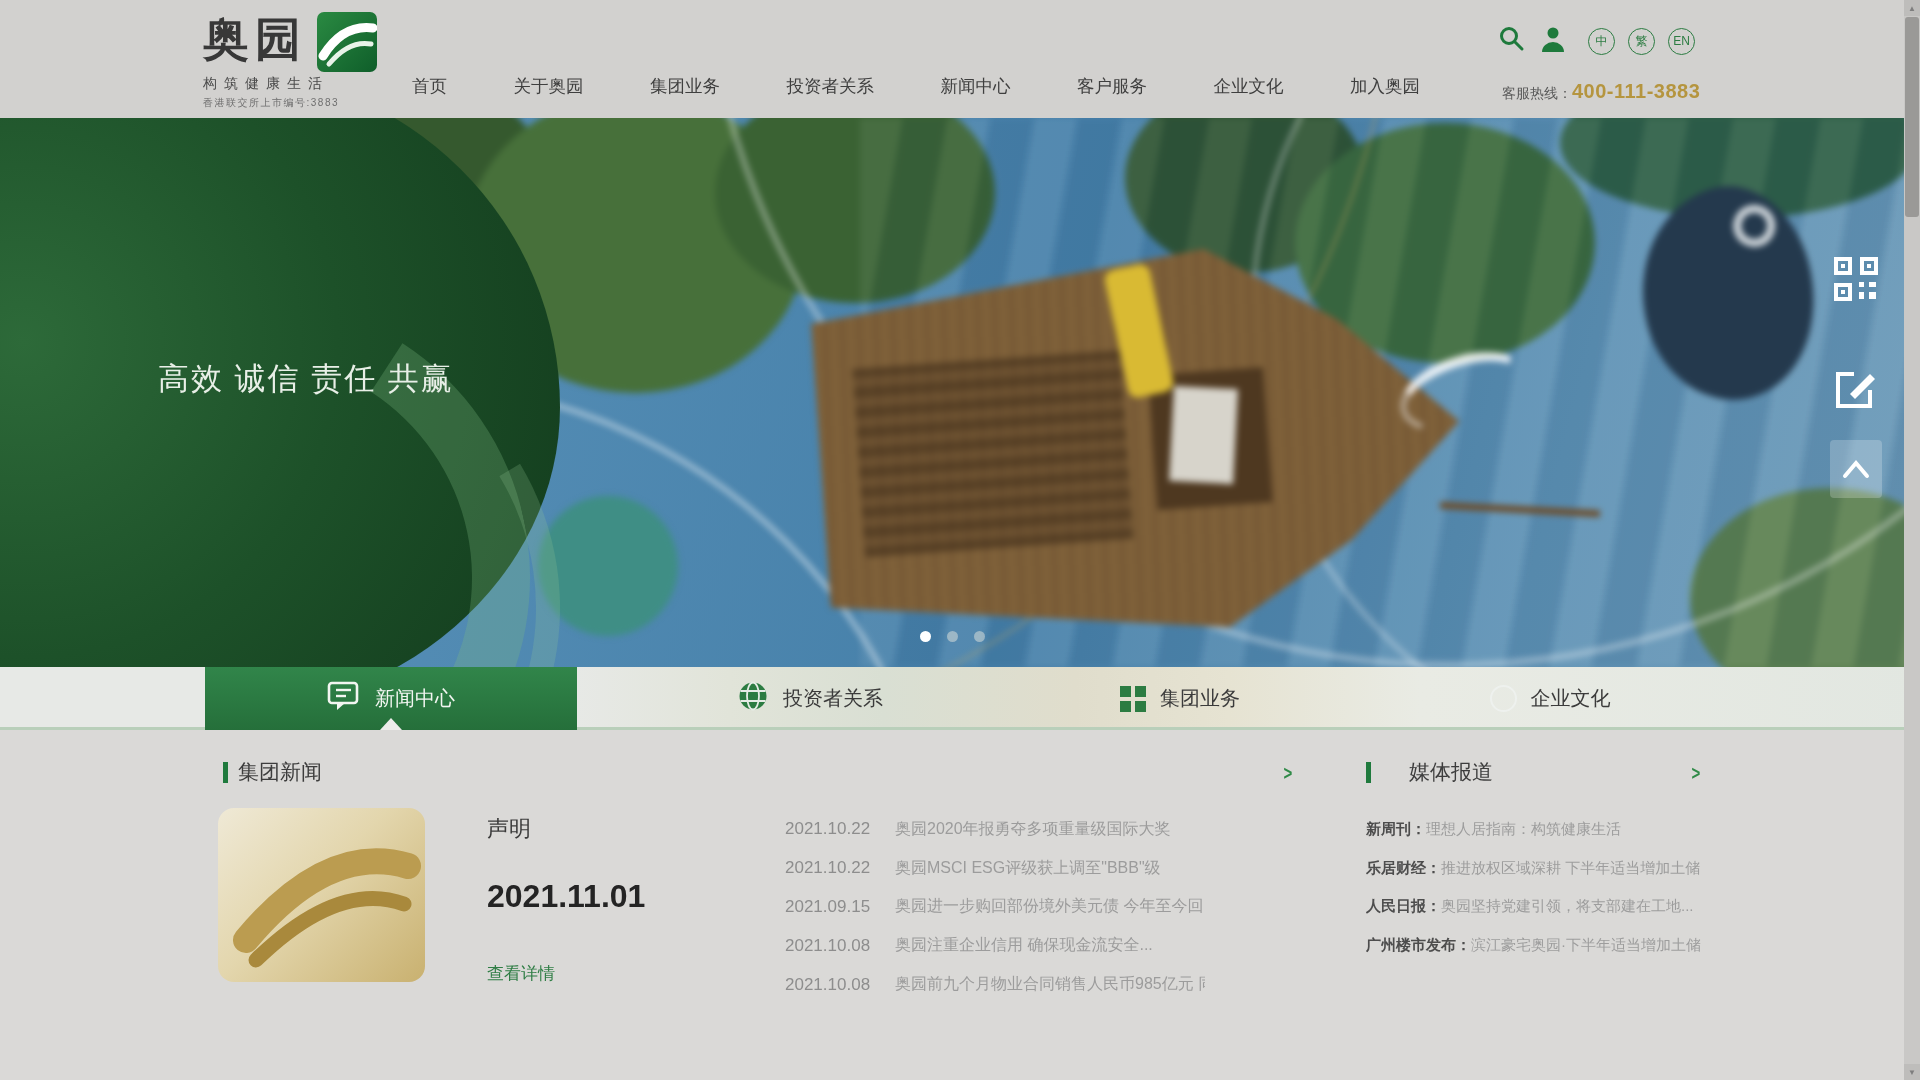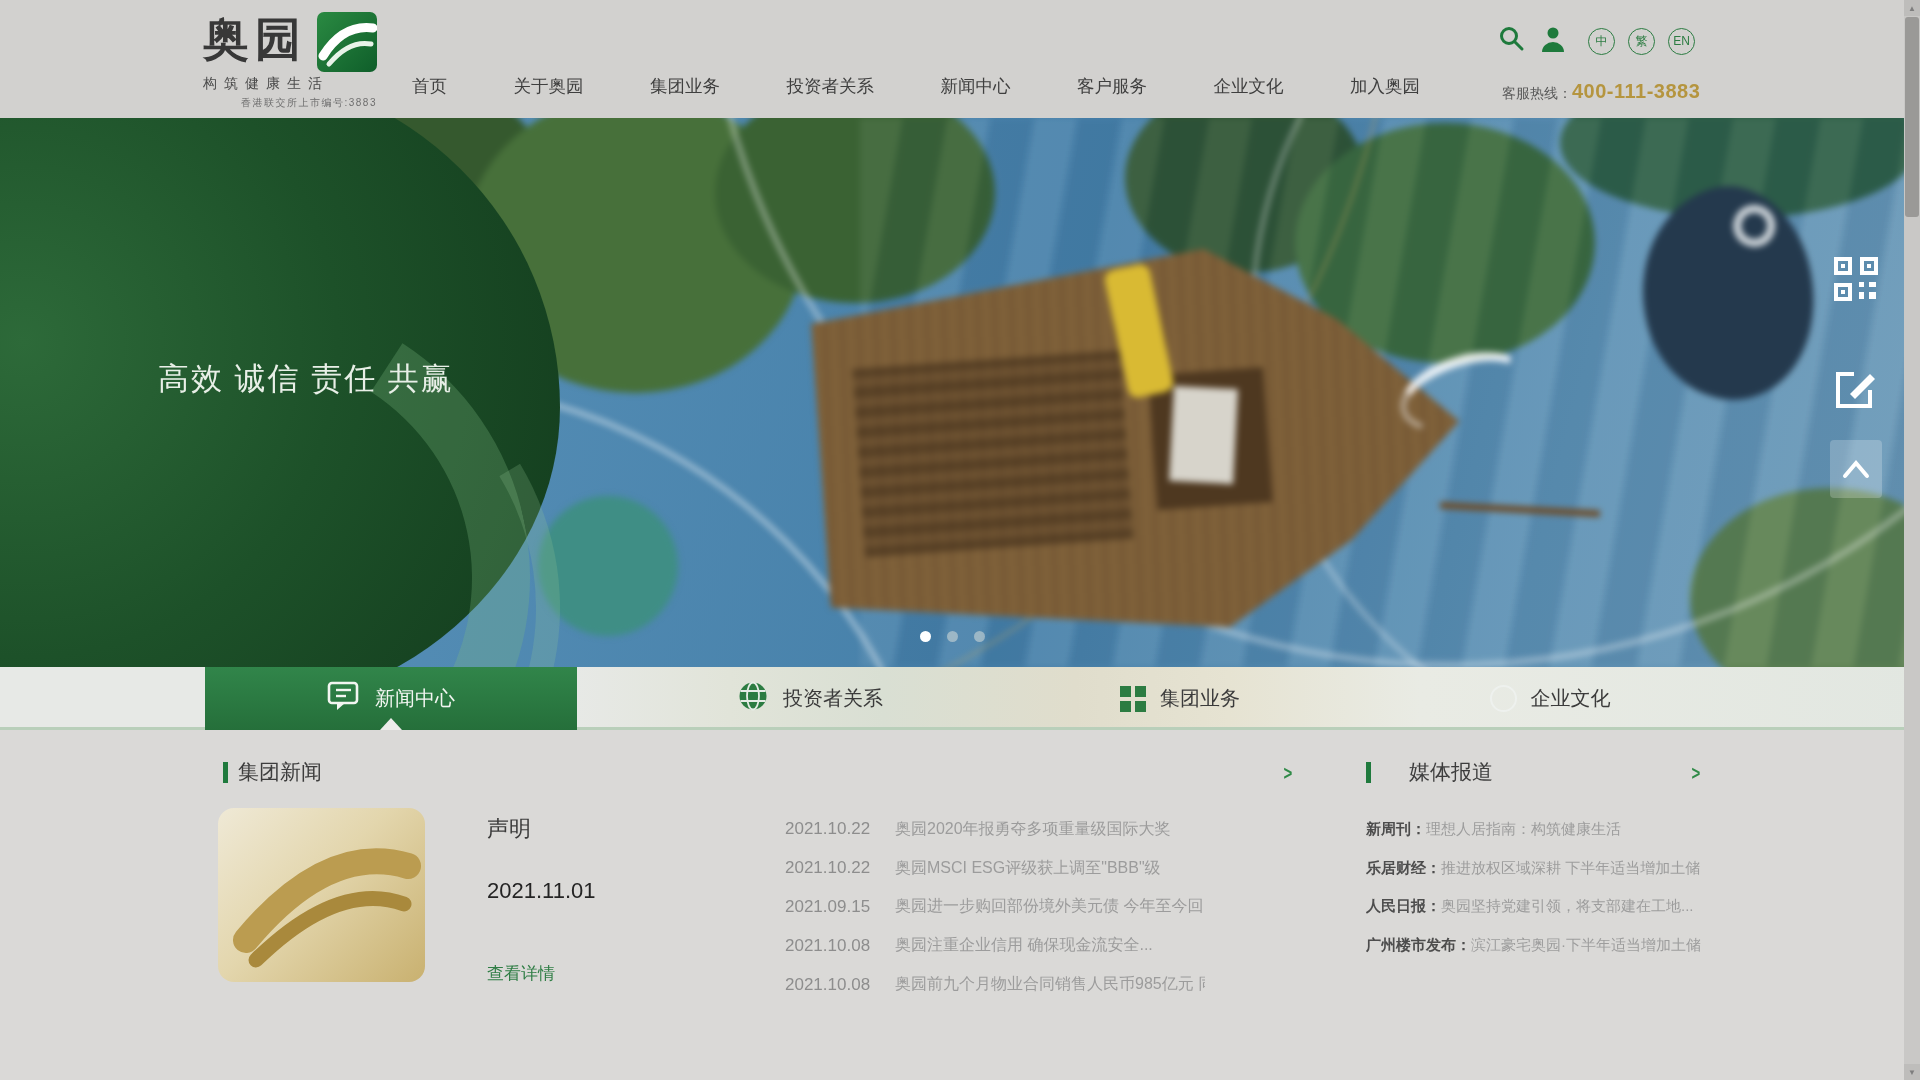--- a/index.html
+++ b/index.html
@@ -7,21 +7,21 @@
   body { font-family:"Liberation Sans","DejaVu Sans",sans-serif; background:#d9d8d6; position:relative; }
 
   
   .header { position:absolute; left:0; top:0; width:1920px; height:118px; background:#d2d1cf; z-index:30; }
   .logo { position:absolute; left:203px; top:8px; }
   .logo-row { display:flex; align-items:flex-start; }
   .logo-cn { font-size:46px; font-weight:bold; color:#383838; letter-spacing:6px; line-height:62px; }
   .logo-sq { width:60px; height:60px; margin-left:10px; margin-top:4px; border-radius:7px;
              background:linear-gradient(135deg,#2a8a42,#0f5e2a); position:relative; overflow:hidden; }
   .logo-tagline { font-size:14px; color:#4b4b4b; letter-spacing:7px; margin-top:3px; }
-  .logo-listing { font-size:10px; color:#6e6e6e; letter-spacing:1.5px; margin-top:3px;text-align:right; }
+  .logo-listing { font-size:10px; color:#6e6e6e; letter-spacing:1.5px; margin-top:3px; }
 
   .nav { position:absolute; left:412px; top:74px; width:1008px; display:flex; justify-content:space-between; }
   .nav-item { font-size:17.5px; color:#3f3f3f; cursor:pointer; white-space:nowrap; }
 
   .hdr-icons { position:absolute; left:1498px; top:25px; display:flex; align-items:center; gap:13px; }
   .lang-circle { width:27px; height:27px; border:1.5px solid #2c7c42; border-radius:50%;
                  color:#2c7c42; font-size:12px; display:flex; align-items:center; justify-content:center; }
   .hotline { position:absolute; left:1502px; top:80px; display:flex; align-items:baseline; }
   .hotline-label { font-size:14px; color:#5a5a5a; }
   .hotline-number { font-size:20px; font-weight:bold; color:#b5953f; letter-spacing:.5px; }
@@ -94,21 +94,21 @@
   
   .content { position:absolute; left:0; top:730px; width:1920px; height:350px; background:#dad9d7; z-index:15; }
   .sec-head { position:absolute; display:flex; align-items:center; }
   .sec-bar { width:5px; height:21px; background:#1f7a3d; margin-right:10px; }
   .sec-title { font-size:21px; color:#3d3d3d; }
   .sec-arrow { position:absolute; font-size:20px; font-weight:bold; color:#2f8a47; cursor:pointer; transform:scaleX(.75); }
 
   .feat-card { position:absolute; left:218px; top:78px; width:207px; height:174px; border-radius:16px; overflow:hidden;
                background:linear-gradient(135deg,#efe9d6 0%,#e3d6ad 45%,#c9b170 100%); }
   .feat-title { position:absolute; left:487px; top:84px; font-size:22px; color:#3a3a3a; }
-  .feat-date { position:absolute; left:487px; top:148px; font-size:22px; font-weight:normal; color:#242424; }
+  .feat-date { position:absolute; left:487px; top:148px; font-size:32px; font-weight:bold; color:#242424; }
   .feat-link { position:absolute; left:487px; top:232px; font-size:17px; color:#2e7d44; cursor:pointer; }
 
   .news-list { position:absolute; left:785px; top:80px; width:420px; }
   .news-row { display:flex; align-items:center; height:38.8px; cursor:pointer; }
   .news-date { width:110px; font-size:17px; color:#8d8d8d; flex:none; }
   .news-title { font-size:16px; color:#9c9c9c; white-space:nowrap; overflow:hidden; flex:1; }
 
   .media-list { position:absolute; left:1366px; top:80px; width:352px; }
   .media-row { display:flex; align-items:center; height:38.8px; cursor:pointer; white-space:nowrap; overflow:hidden; }
   .media-src { font-size:15px; font-weight:bold; color:#4d4d4d; flex:none; }

